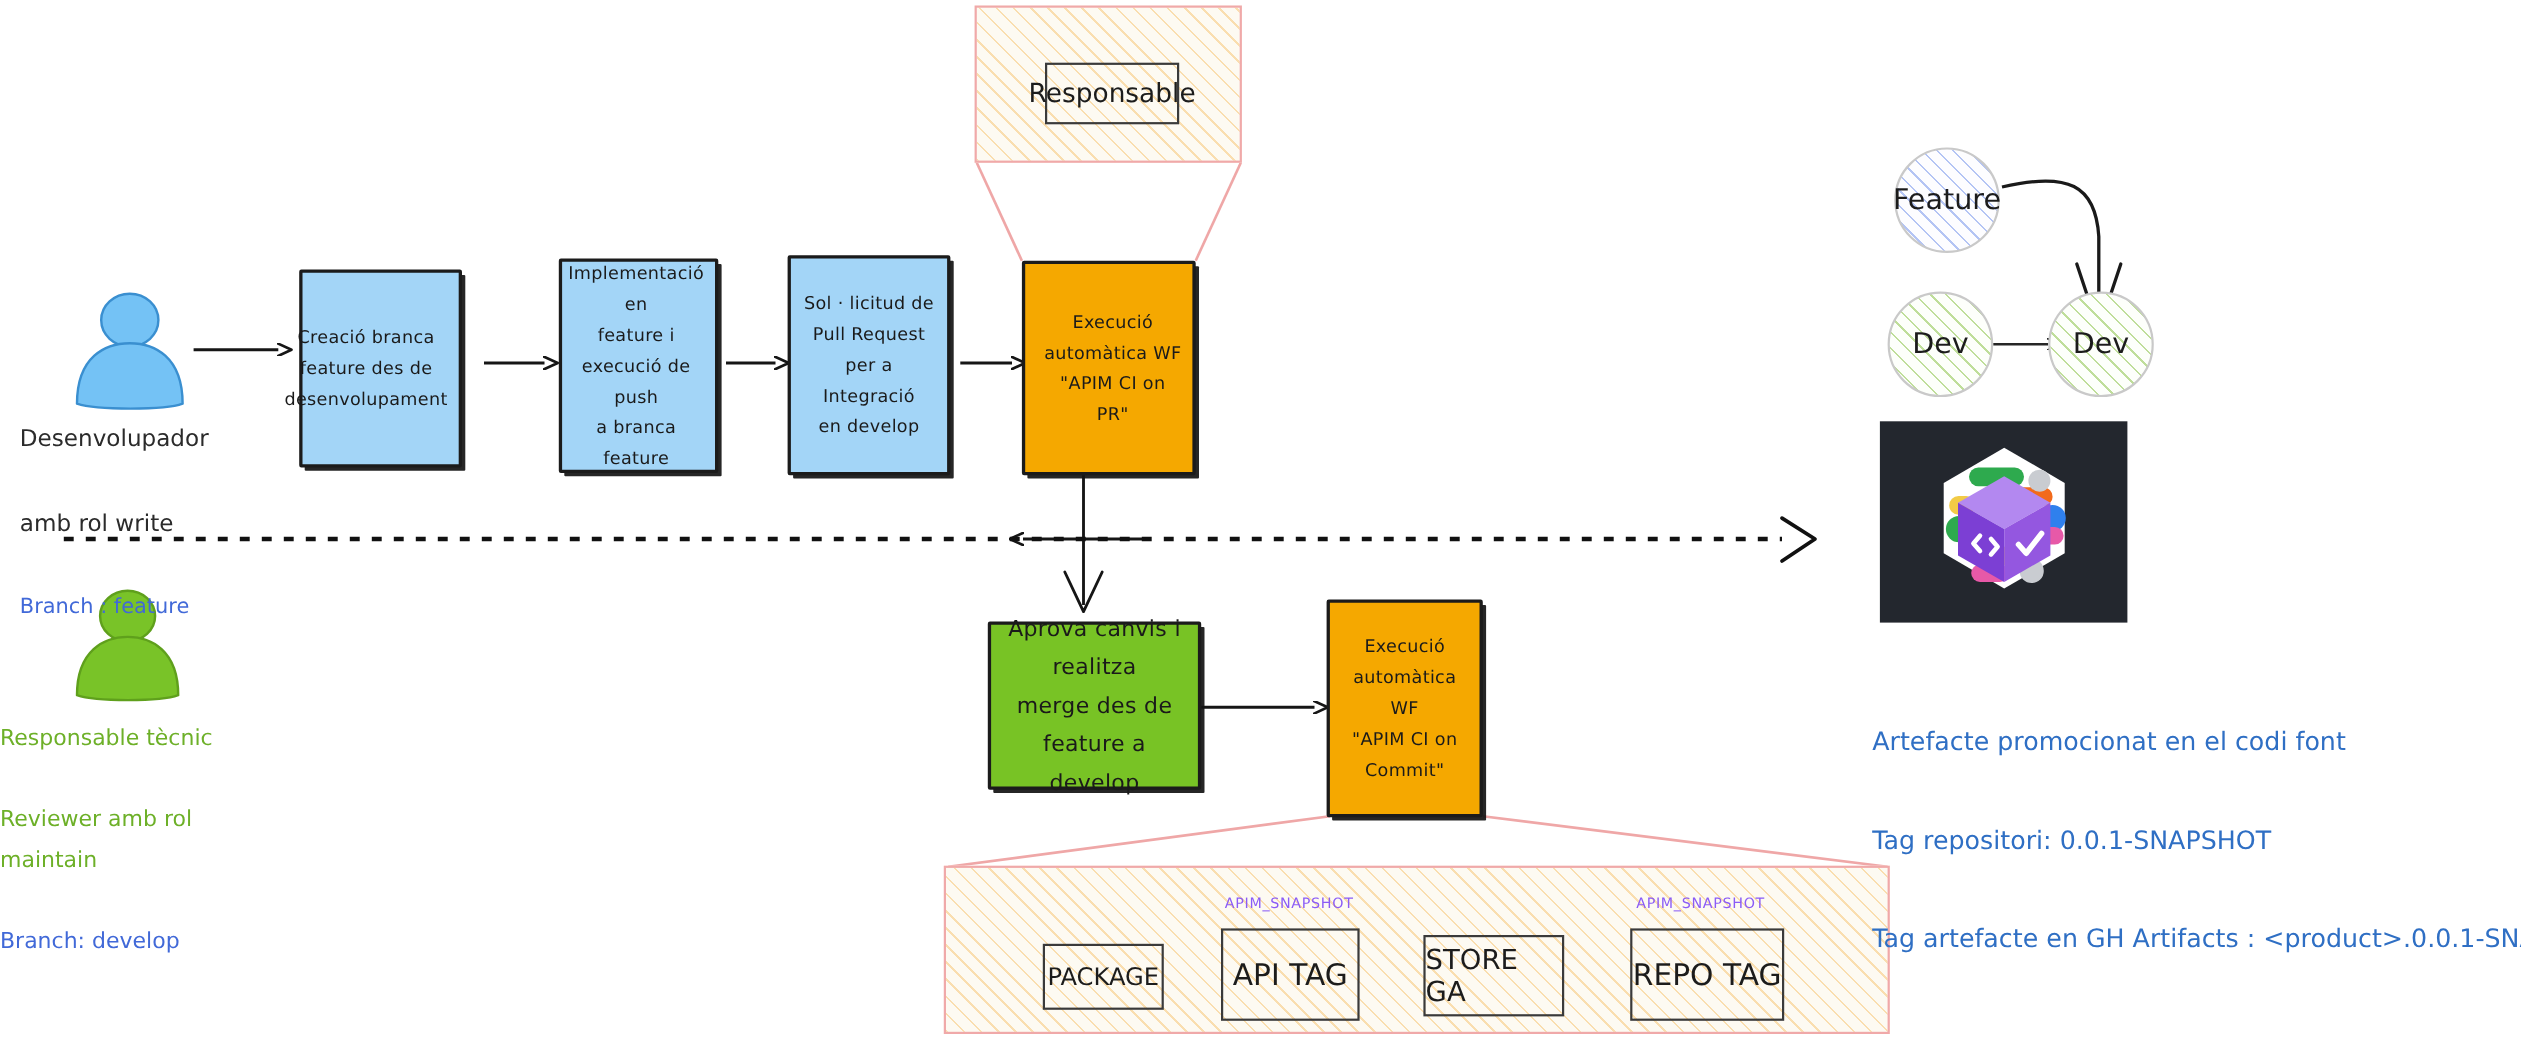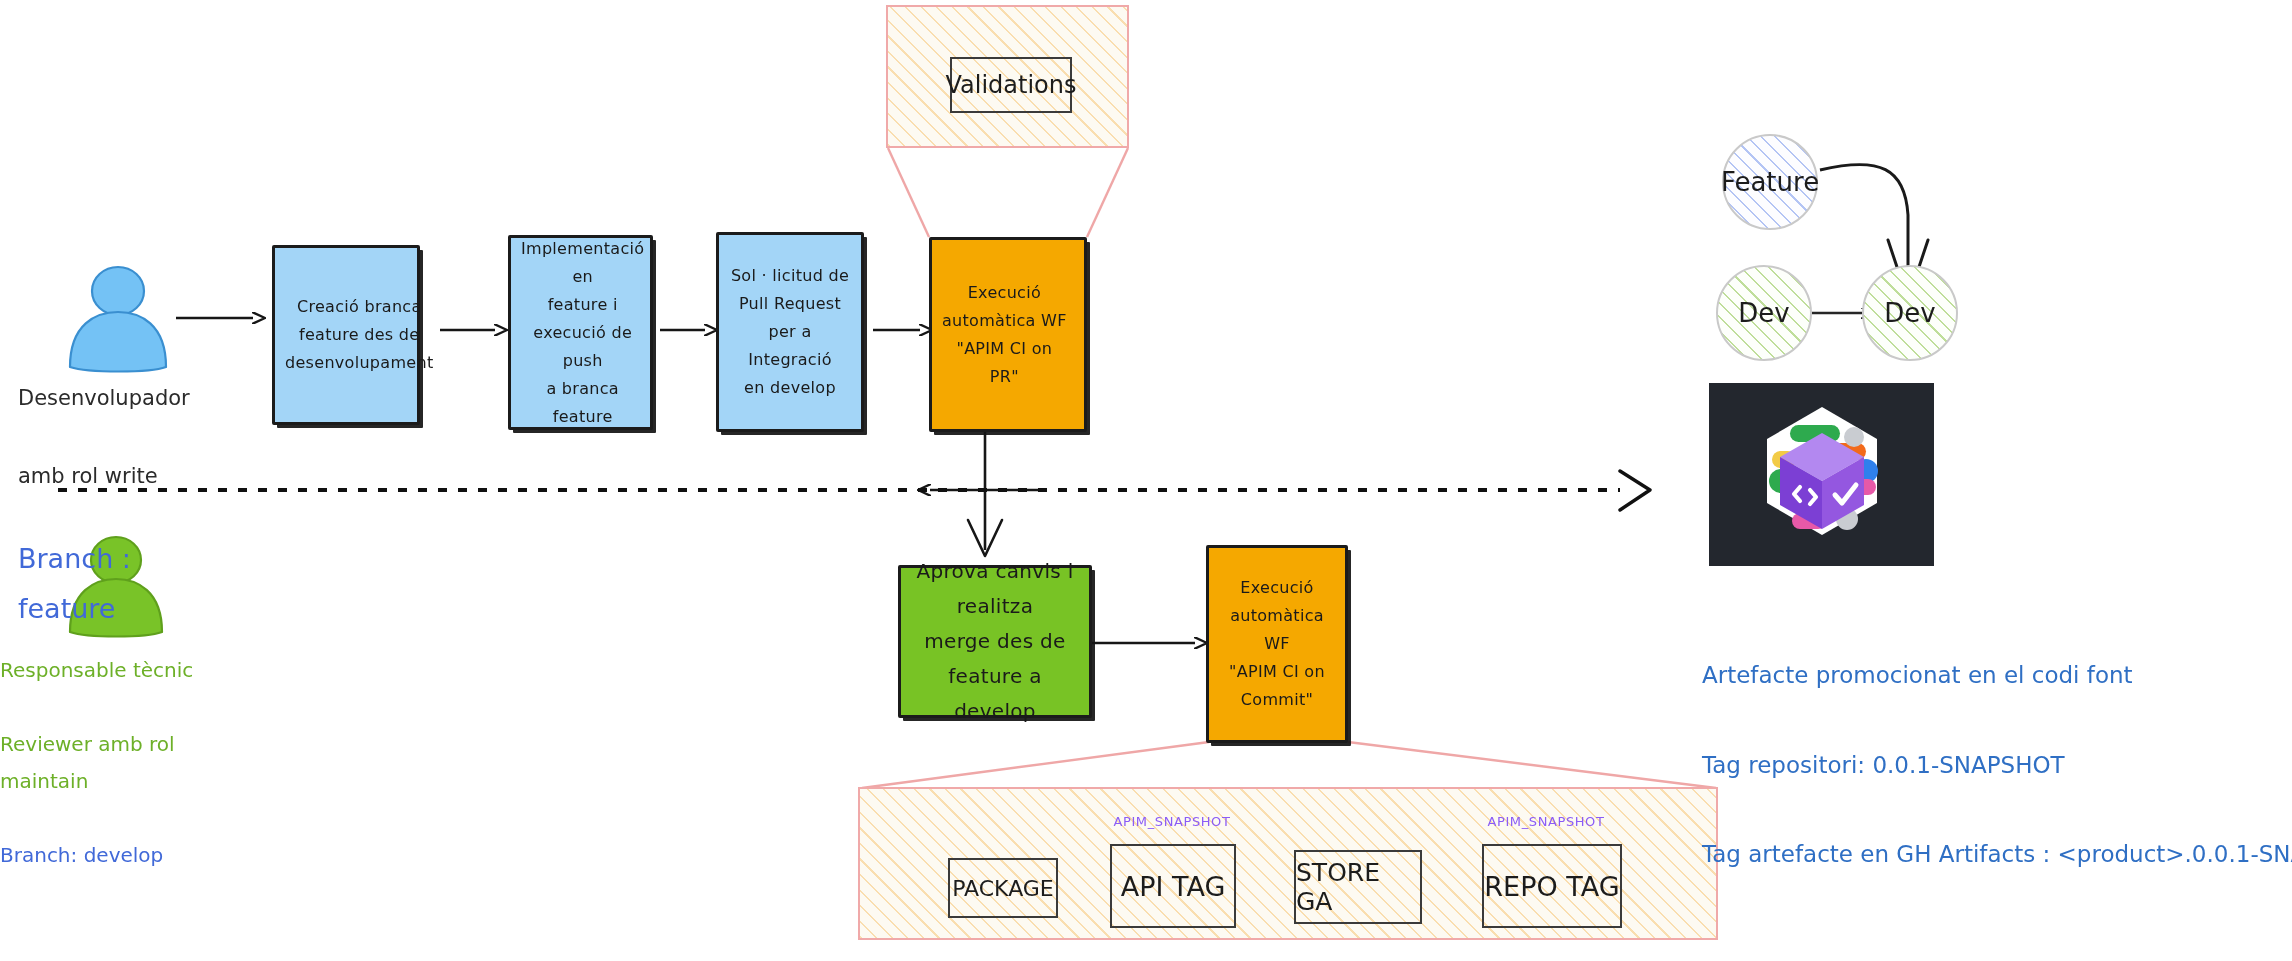--- a/index.html
+++ b/index.html
@@ -24,21 +24,21 @@
     top: 0;
     width: 2292px;
     height: 961px;
     pointer-events: none;
   }
   .node {
     position: absolute;
     box-sizing: border-box;
     display: flex;
     align-items: center;
-    justify-content: flex-start;
+    justify-content: flex-end;
     text-align: center;
   }
   .box-text {
     font-family: "DejaVu Sans", sans-serif;
     color: #1a1a1a;
     line-height: 1.75;
     letter-spacing: 0.3px;
     padding: 0 10px;
     white-space: pre-line;
   }
@@ -200,21 +200,21 @@
     </g>
     <g>
       <ellipse cx="116" cy="560" rx="25" ry="23" fill="#79c328" stroke="#5fa01c" stroke-width="2.2"></ellipse>
       <path d="M70,632 C70,591 95,579 116,579 C137,579 162,591 162,632 C146,638 87,638 70,632 Z" fill="#79c328" stroke="#5fa01c" stroke-width="2.2" stroke-linejoin="round"></path>
     </g>
   </svg>
 
   <div class="actor-label dev" style="left:18px; top:340px; width:200px; font-size:21px;">
     <div>Desenvolupador</div>
     <div>amb rol write</div>
-    <div class="branch-line" style="font-size:27px;">Branch : feature</div>
+    <div class="branch-line" style="font-size:19px;">Branch : feature</div>
   </div>
 
   <div class="node proc blue" style="left:272px; top:245px; width:148px; height:180px;">
     <span class="box-text" style="font-size:16px;">Creació branca
 feature des de
 desenvolupament</span>
   </div>
 
   <div class="node proc blue" style="left:508px; top:235px; width:145px; height:195px;">
     <span class="box-text" style="font-size:16px;">Implementació en
@@ -232,21 +232,21 @@
 
   <div class="node proc orange" style="left:929px; top:237px; width:158px; height:195px;">
     <span class="box-text" style="font-size:16px;">Execució
 automàtica WF
 "APIM CI on
 PR"</span>
   </div>
 
   <div class="hatch-pink" style="left:886px; top:5px; width:243px; height:143px;"></div>
   <div class="plain-box" style="left:950px; top:57px; width:122px; height:56px; background:transparent; font-size:24px;">
-    <span>Validations</span>
+    <span>Responsable</span>
   </div>
 
   <div class="actor-label tech" style="left:0px; top:615px; width:250px; font-size:20px;">
     <div>Responsable tècnic</div>
     <div>Reviewer amb rol maintain</div>
     <div class="branch-line" style="font-size:20px;">Branch: develop</div>
   </div>
 
   <div class="node proc green" style="left:898px; top:565px; width:194px; height:153px;">
     <span class="box-text" style="font-size:20px;">Aprova canvis i realitza

